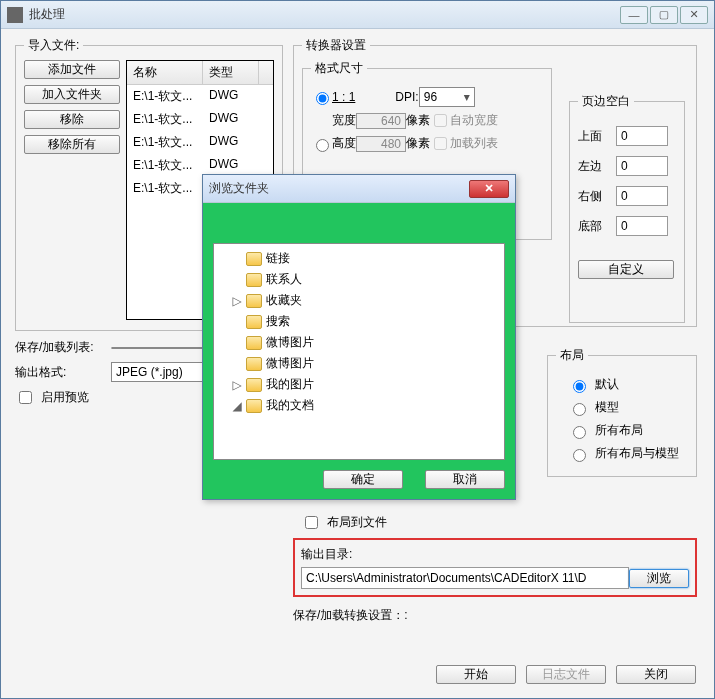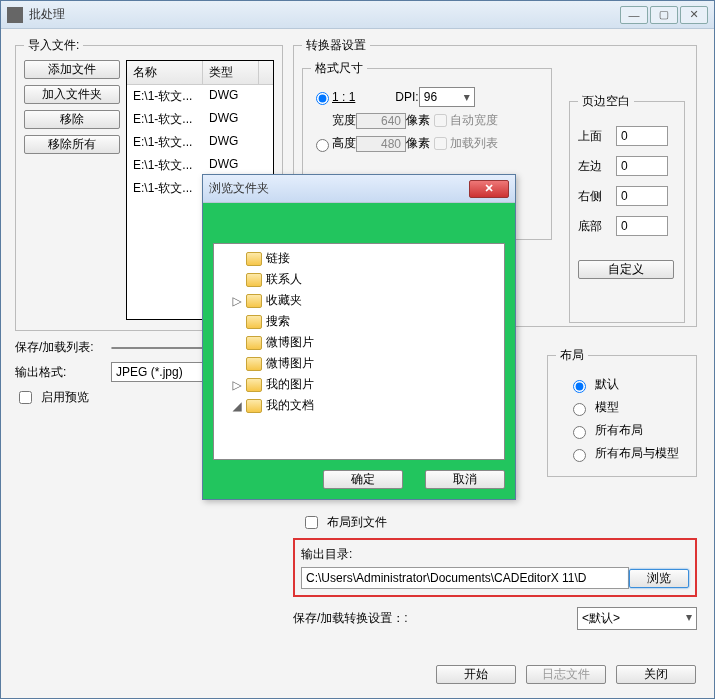--- a/index.html
+++ b/index.html
@@ -215,21 +215,20 @@
         <div class="out-box">
           <div>输出目录:</div>
           <div class="out-path" style="margin-top:4px">
             <input value="C:\Users\Administrator\Documents\CADEditorX 11\D" style="">
             <div class="btn highlight-btn" style="min-width:60px">浏览</div>
           </div>
         </div>
         <div class="label-row" style="margin-top:10px">
           <label style="width:140px">保存/加载转换设置：:</label>
           <div style="flex:1"></div>
-          <div class="dropdown select-wide">&lt;默认&gt;</div>
         </div>
       </div>
     </div>
 
     <div class="bottom-btns">
       <div class="btn">开始</div>
       <div class="btn" style="color:#999">日志文件</div>
       <div class="btn">关闭</div>
     </div>
   </div>

